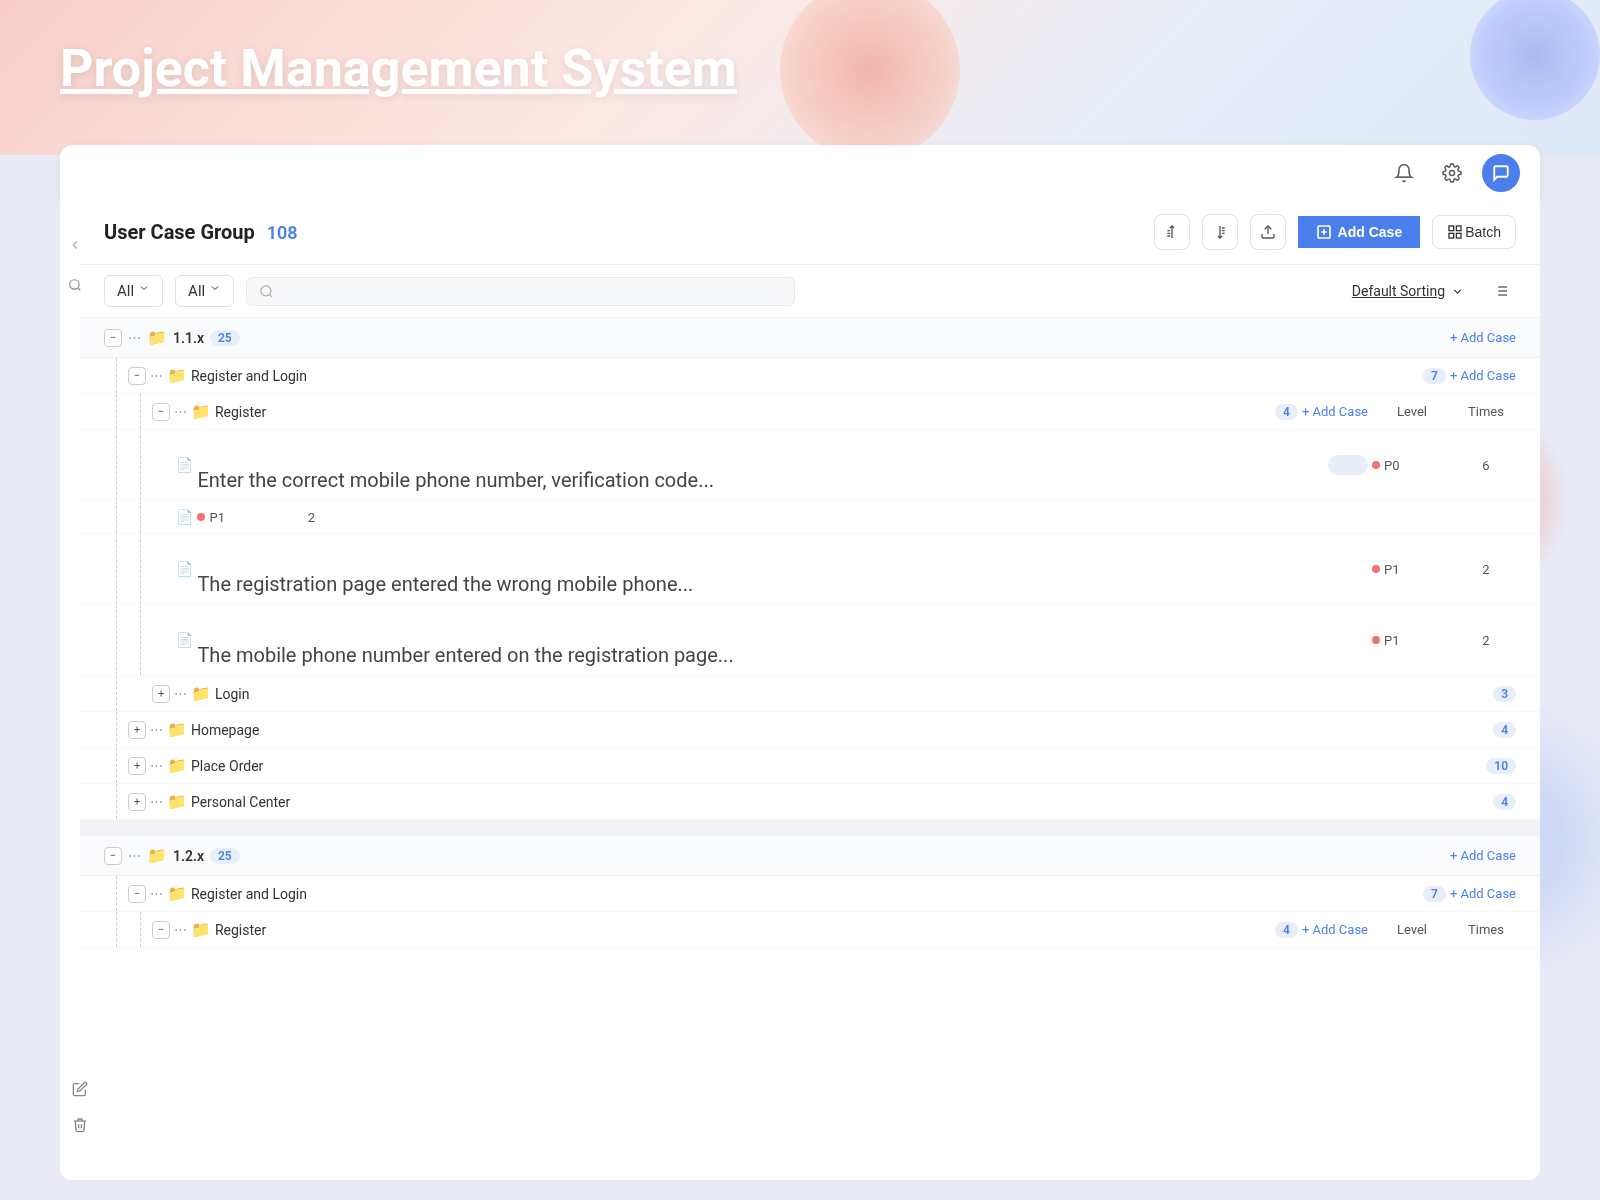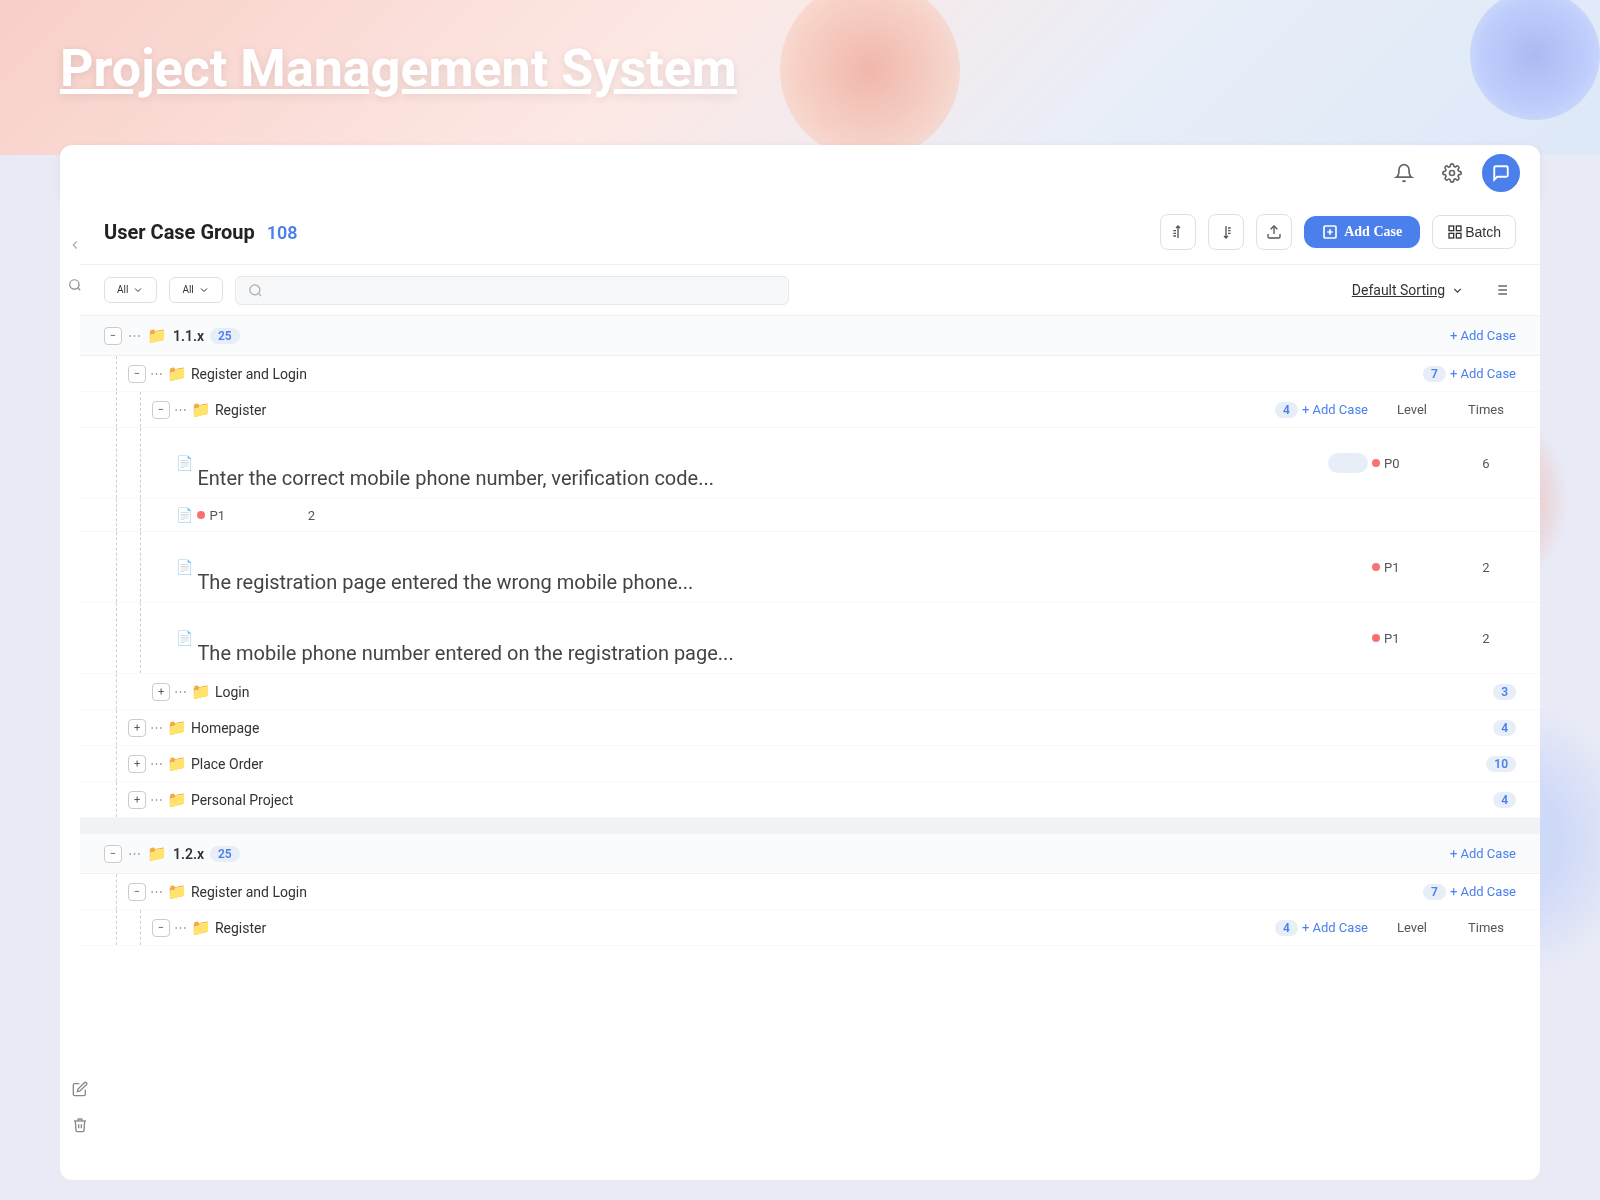--- a/index.html
+++ b/index.html
@@ -160,26 +160,25 @@
       cursor: pointer;
       color: #555;
       font-size: 16px;
     }
 
     .btn-add-case {
       display: flex; align-items: center; gap: 6px;
       background: #4a7fec;
       color: white;
       border: none;
-      border-radius: 12px;
+      border-radius: 0;
       padding: 8px 18px;
       font-size: 14px;
       font-weight: 600;
       cursor: pointer;
-      font-family: Liberation Serif, serif;
     }
 
     .btn-batch {
       display: flex; align-items: center; gap: 2px;
       background: white;
       color: #333;
       border: 1px solid #e0e0e0;
       border-radius: 8px;
       padding: 8px 14px;
       font-size: 14px;
@@ -193,21 +192,21 @@
       align-items: center;
       padding: 10px 24px;
       border-bottom: 1px solid #f0f0f0;
       gap: 12px;
     }
     .filter-select {
       display: flex; align-items: flex-start; gap: 4px;
       padding: 6px 12px;
       border: 1px solid #e0e0e0;
       border-radius: 6px;
-      font-size: 10px;
+      font-size: 15px;
       color: #333;
       cursor: pointer;
       background: white;
     }
     .filter-search {
       display: flex; align-items: center;
       background: #f7f8fa;
       border: 1px solid #e8e8e8;
       border-radius: 6px;
       padding: 6px 12px;
@@ -630,21 +629,21 @@
       <span class="folder-icon">📁</span>
       <span class="item-name">Place Order</span>
       <span class="badge">10</span>
     </div>
 
     <div class="tree-item indent-1">
       <div style="position:absolute; left:36px; top:0; bottom:0; border-left:1.5px dashed #ccd; width:1px;"></div>
       <div class="expand-btn">+</div>
       <span class="icon-sm">⋯</span>
       <span class="folder-icon">📁</span>
-      <span class="item-name">Personal Project</span>
+      <span class="item-name">Personal Center</span>
       <span class="badge">4</span>
     </div>
 
     <div style="height:16px; background:#f0f2f5;"></div>
 
     <div class="group-header">
       <div class="expand-btn">−</div>
       <span class="icon-sm">⋯</span>
       <span class="folder-icon">📁</span>
       <span class="group-name">1.2.x</span>

